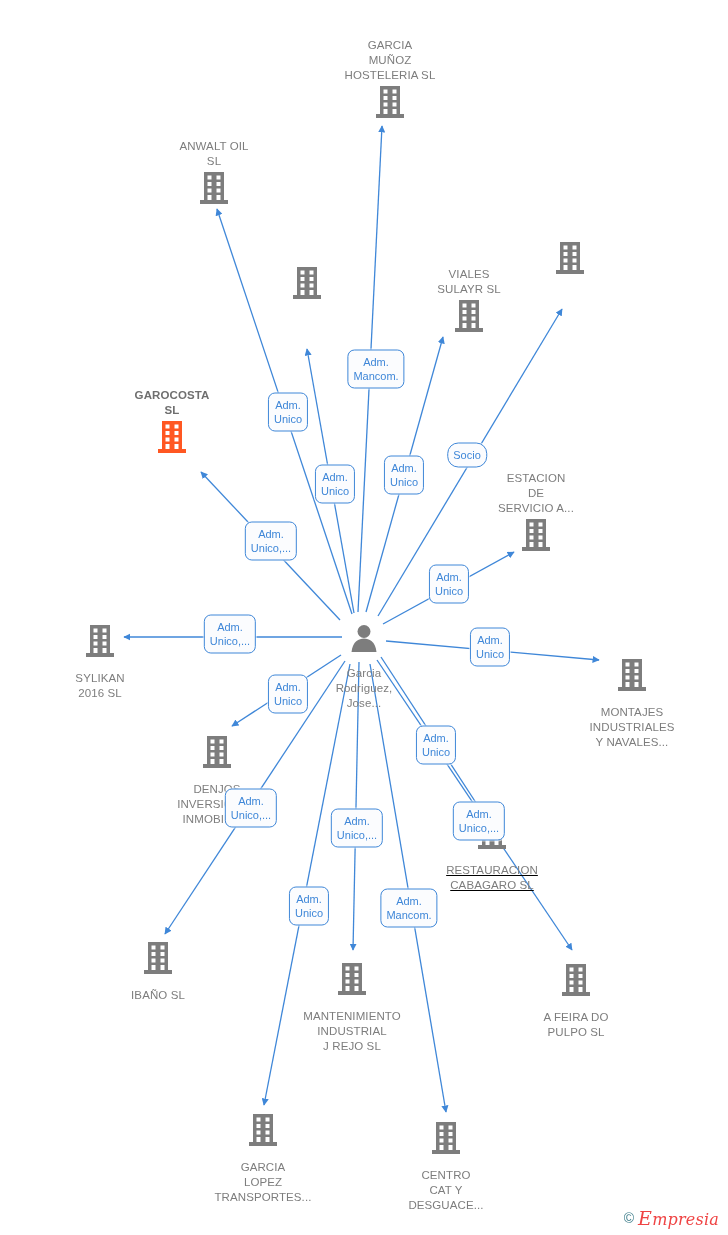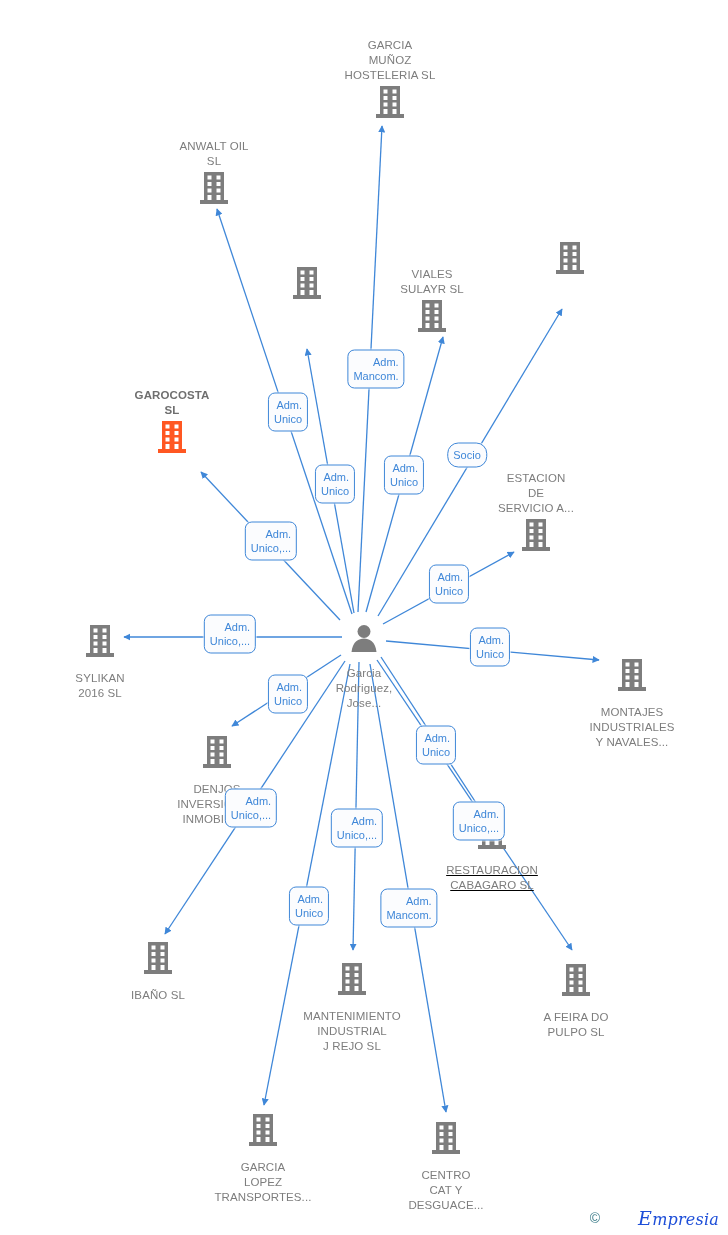--- a/index.html
+++ b/index.html
@@ -38,42 +38,41 @@
   
   .badge{
     position:absolute;
     box-sizing:border-box;
     background:#fbfcfe;
     border:1.4px solid #3f87d8;
     border-radius:7px;
     color:#3f87d8;
     font-size:11px;
     line-height:14px;
-    text-align:right;
+    text-align:center;
     padding:4px 5px 5px 5px;
     white-space:pre-line;
     transform:translate(-50%,-50%);
     box-shadow:0 0 0 1px rgba(255,255,255,.6);
   }
 
   
   .watermark{
     position:absolute;
     right:9px;bottom:6px;
     display:flex;align-items:center;gap:4px;
     font-size:14px;
   }
   .watermark .c{color:#3f7f8c;font-size:14px;}
   .watermark .brand{
-    color:#1d4ed8;
+    color:#ef4444;
     font-family:"DejaVu Serif", serif;
     font-style:italic;
     font-size:16px;
     letter-spacing:.2px;
-    margin-left:34px;
   }
   .watermark .brand .cap{font-size:19px;}
 </style>
 </head>
 <body>
 
 <div id="graph">
 
   <svg class="edges" viewBox="0 0 728 1235" xmlns="http://www.w3.org/2000/svg">
     <defs>
@@ -142,21 +141,21 @@
             <rect x="8.5" y="4.5" width="4" height="4" fill="#ffffff"></rect>
             <rect x="17.5" y="4.5" width="4" height="4" fill="#ffffff"></rect>
             <rect x="8.5" y="11" width="4" height="4" fill="#ffffff"></rect>
             <rect x="17.5" y="11" width="4" height="4" fill="#ffffff"></rect>
             <rect x="8.5" y="17.5" width="4" height="4" fill="#ffffff"></rect>
             <rect x="17.5" y="17.5" width="4" height="4" fill="#ffffff"></rect>
             <rect x="8.5" y="24" width="4" height="5" fill="#ffffff"></rect>
             <rect x="17.5" y="24" width="4" height="5" fill="#ffffff"></rect>
           </svg></span>
       </div>
-      <div class="node label-above" style="left: 432px; top: 267px;">
+      <div class="node label-above" style="left: 448px; top: 267px; padding-left: 21px;">
         <span class="label">VIALES
 SULAYR  SL</span>
         <span class="glyph"><svg width="30" height="34" viewBox="0 0 30 34" xmlns="http://www.w3.org/2000/svg">
             <rect x="5" y="1" width="20" height="28" fill="#7d7d7d"></rect>
             <rect x="1" y="29" width="28" height="4" fill="#7d7d7d"></rect>
             <rect x="8.5" y="4.5" width="4" height="4" fill="#ffffff"></rect>
             <rect x="17.5" y="4.5" width="4" height="4" fill="#ffffff"></rect>
             <rect x="8.5" y="11" width="4" height="4" fill="#ffffff"></rect>
             <rect x="17.5" y="11" width="4" height="4" fill="#ffffff"></rect>
             <rect x="8.5" y="17.5" width="4" height="4" fill="#ffffff"></rect>

